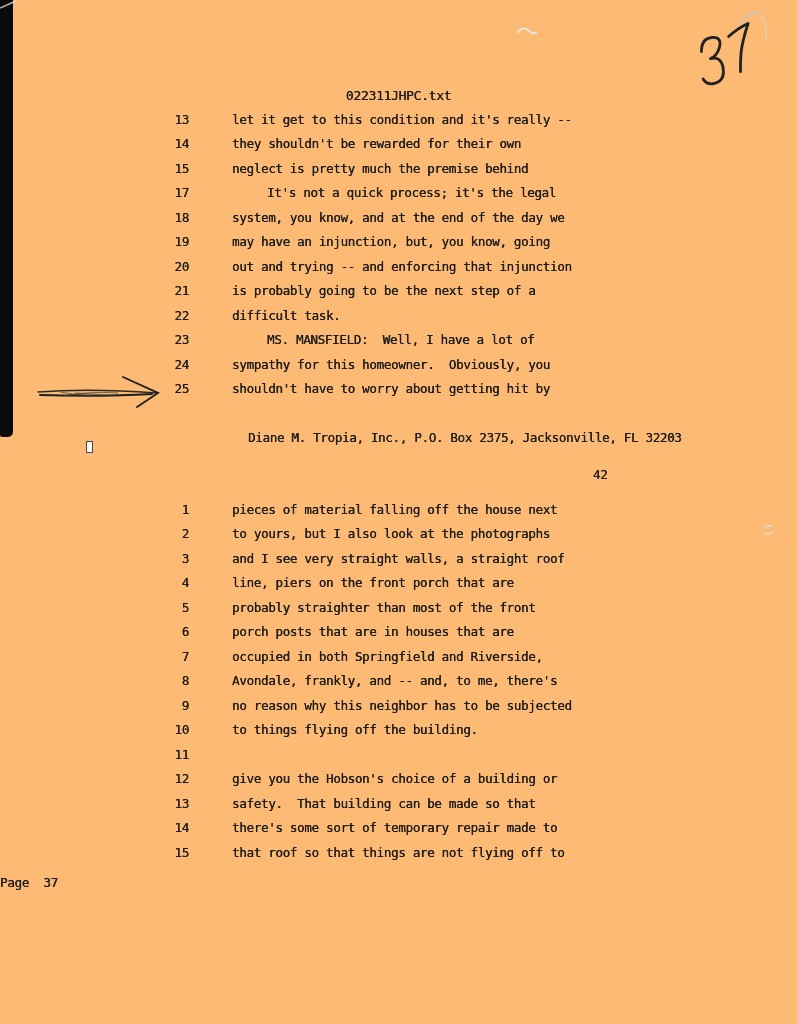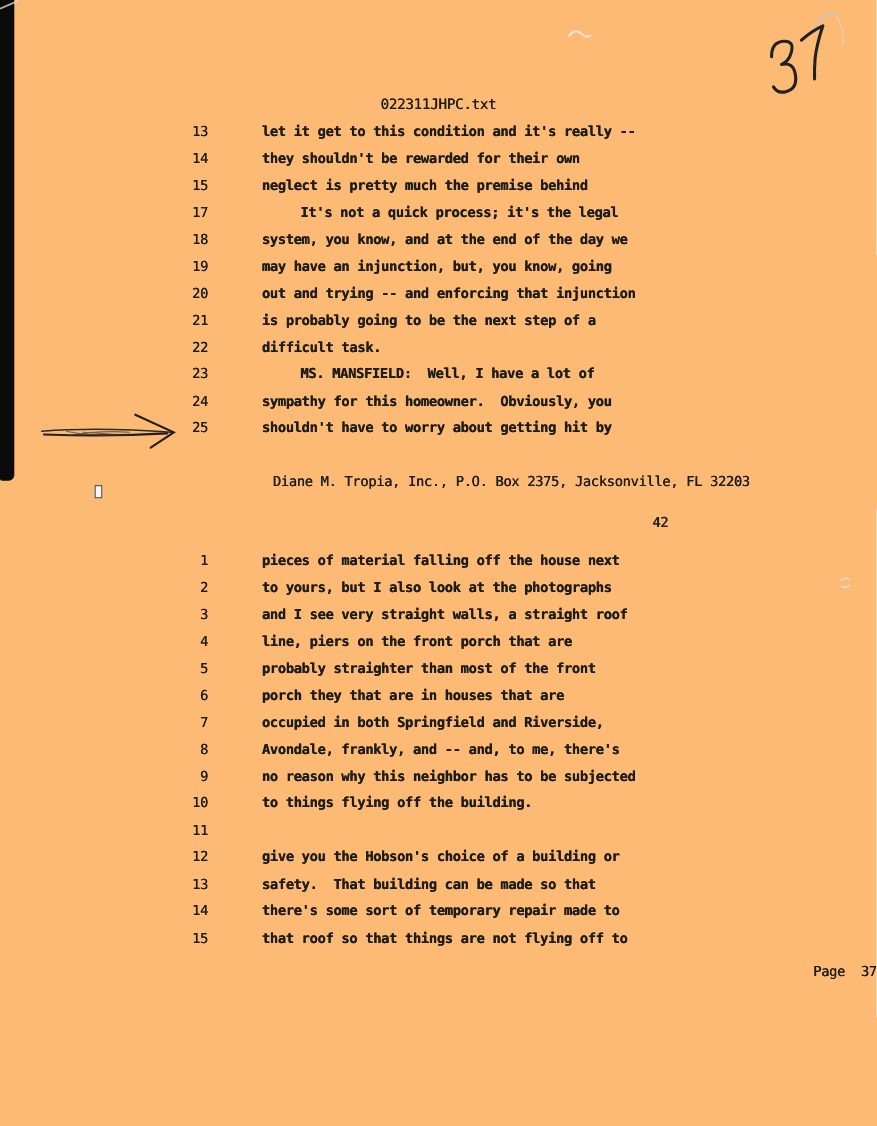--- a/index.html
+++ b/index.html
@@ -47,31 +47,31 @@
   .section {
     position: absolute;
     left: 173px;
   }
   .section-1 { top: 107px; }
   .section-2 { top: 497px; }
   .row {
     display: flex;
     height: 24.5px;
     align-items: center;
+    gap: 12px;
   }
   .ln {
     display: inline-block;
     width: 16px;
     text-align: right;
     flex: 0 0 16px;
   }
   .tx {
-    margin-left: 49px;
+    margin-left: 31px;
     white-space: pre;
-    font-weight: bold;
   }
   .row.indent .tx { padding-left: 35px; }
   .arrow-annotation {
     position: absolute;
     left: 30px; top: 372px;
     width: 135px; height: 40px;
   }
   .stray-box {
     position: absolute;
     left: 86px; top: 441px;
@@ -86,21 +86,21 @@
     margin-left: 46px;
   }
   .page-number-42 {
     position: absolute;
     left: 593px; top: 467px;
   }
   .page-footer {
     position: absolute;
     top: 875px; left: 0;
     width: 100%;
-    text-align: right;
+    text-align: left;
     white-space: pre;
   }
 </style>
 </head>
 <body>
 
 <div class="paper">
 
   <div class="scan-bar"></div>
   <svg class="corner-artifact" viewBox="0 0 20 12">
@@ -203,21 +203,21 @@
     <div class="row">
         <span class="ln">4</span>
         <span class="tx">line, piers on the front porch that are</span>
       </div>
     <div class="row">
         <span class="ln">5</span>
         <span class="tx">probably straighter than most of the front</span>
       </div>
     <div class="row">
         <span class="ln">6</span>
-        <span class="tx">porch they that are in houses that are</span>
+        <span class="tx">porch posts that are in houses that are</span>
       </div>
     <div class="row">
         <span class="ln">7</span>
         <span class="tx">occupied in both Springfield and Riverside,</span>
       </div>
     <div class="row">
         <span class="ln">8</span>
         <span class="tx">Avondale, frankly, and -- and, to me, there's</span>
       </div>
     <div class="row">

